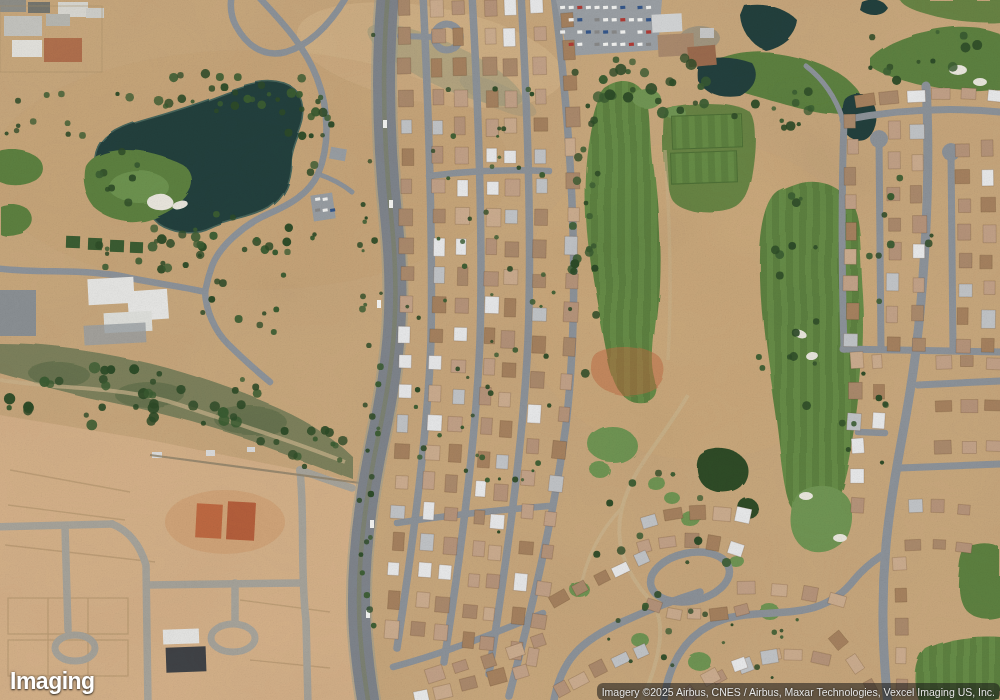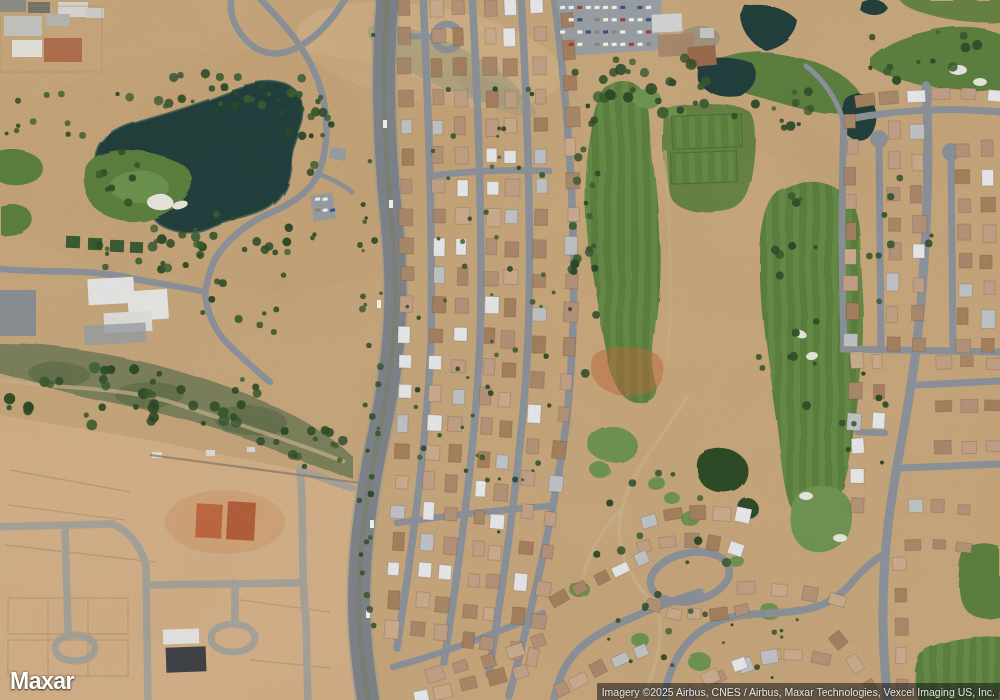--- a/index.html
+++ b/index.html
@@ -3,21 +3,21 @@
 <meta charset="utf-8">
 <style>
   html,body{margin:0;padding:0;background:#000;}
   .viewport{position:relative;width:1000px;height:700px;overflow:hidden;cursor:grab;
             font-family:"Liberation Sans", sans-serif;}
   .viewport svg{display:block;}
   .google-logo{position:absolute;left:10px;bottom:5px;color:#fff;font-size:23px;font-weight:700;
     letter-spacing:-0.5px;text-shadow:0 1px 2px rgba(0,0,0,.7),0 0 3px rgba(0,0,0,.45);user-select:none;}
   .attribution{position:absolute;right:0;bottom:0;height:17px;display:flex;align-items:center;
     background:var(--attr-bg,rgba(20,20,20,.55));color:var(--attr-text,#e8e8e8);
-    font-size:10.5px;padding:0 5px;white-space:nowrap;text-shadow:0 0 2px rgba(0,0,0,.8);}
+    font-size:10.5px;padding:0 5px;white-space:nowrap;text-shadow:0 0 2px rgba(0,0,0,.8);border-radius:6px;}
 </style>
 </head>
 <body>
 
 <div class="viewport">
 <svg width="1000" height="700" viewBox="0 0 1000 700" xmlns="http://www.w3.org/2000/svg">
   <defs>
     <pattern id="mow" patternUnits="userSpaceOnUse" width="13" height="13">
       <rect width="13" height="13" style="fill:var(--fairway)"></rect>
       <rect width="6" height="13" style="fill:var(--fairway-light)"></rect>
@@ -937,17 +937,17 @@
         <circle cx="842.3" cy="423.1" r="3.4" fill="#2d4b27" opacity="0.75"></circle>
         <circle cx="848.3" cy="449.6" r="2.5" fill="#2d4b27" opacity="0.90"></circle>
         <circle cx="853.9" cy="423.8" r="2.7" fill="#3a5c31" opacity="0.89"></circle>
         <circle cx="885.2" cy="404.1" r="2.9" fill="#2d4b27" opacity="0.84"></circle>
       </g>
 
   <rect width="1000" height="700" filter="url(#mottle)" opacity="0.10" style="mix-blend-mode:multiply"></rect>
   <rect width="1000" height="700" filter="url(#grain)" opacity="0.13" style="mix-blend-mode:multiply"></rect>
 </svg>
 
-<div class="google-logo">Maxar</div>
+<div class="google-logo">Imaging</div>
 <div class="attribution">
   <span>Imagery ©2025 Airbus, CNES / Airbus, Maxar Technologies, Vexcel Imaging US, Inc.</span>
 </div>
 </div>
 
 </body></html>

